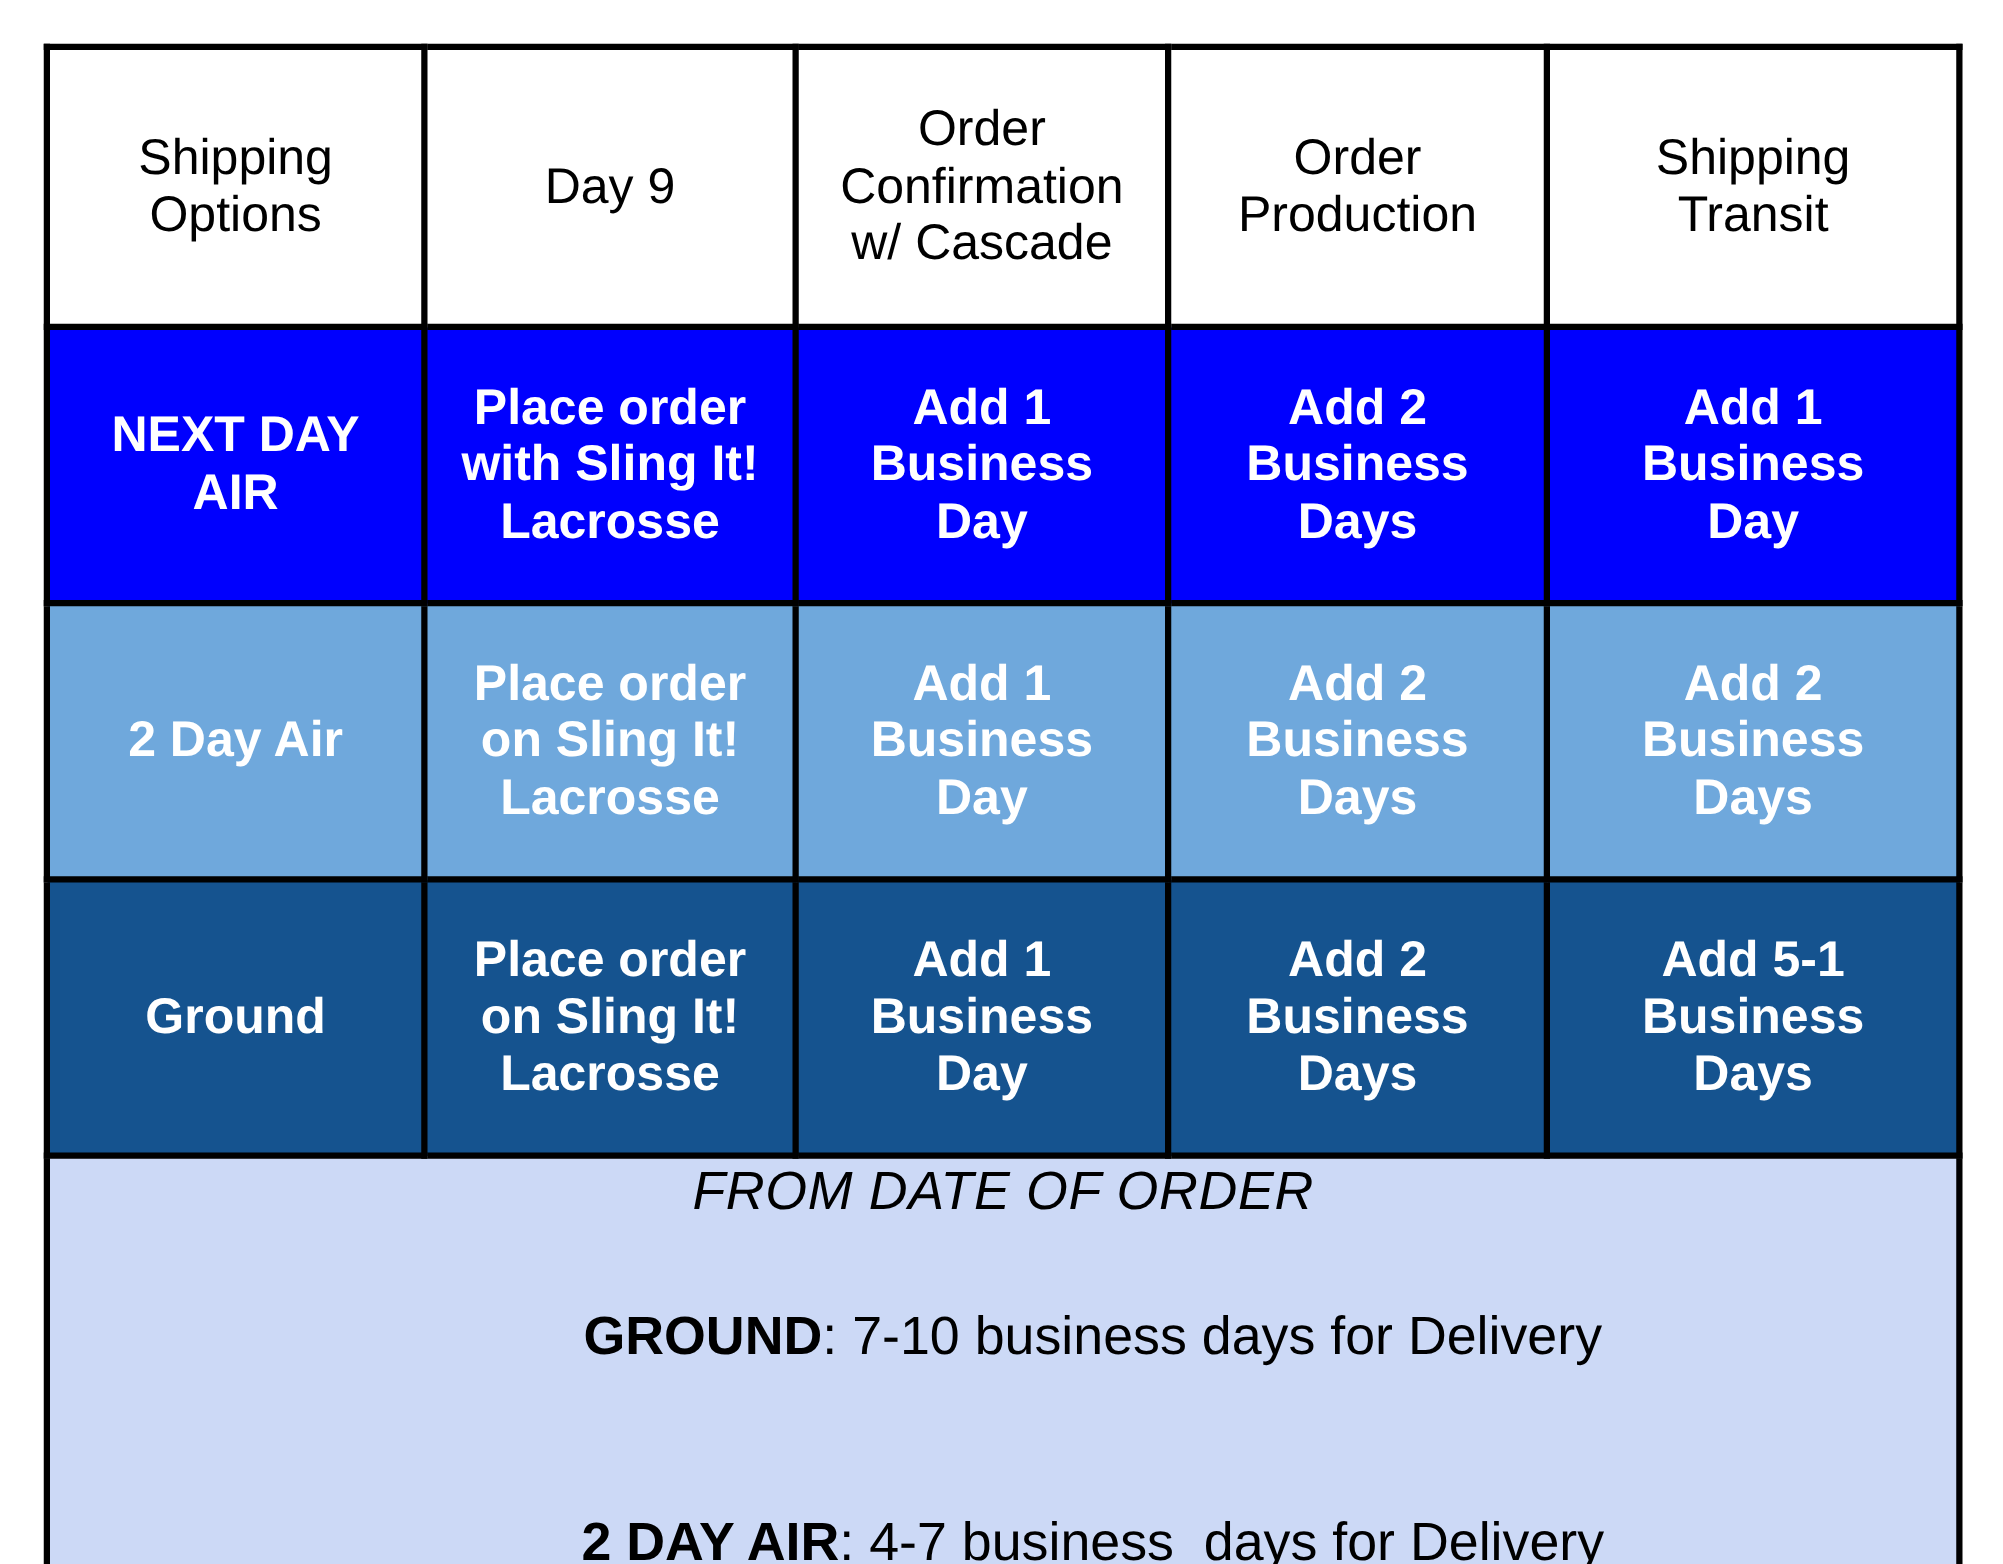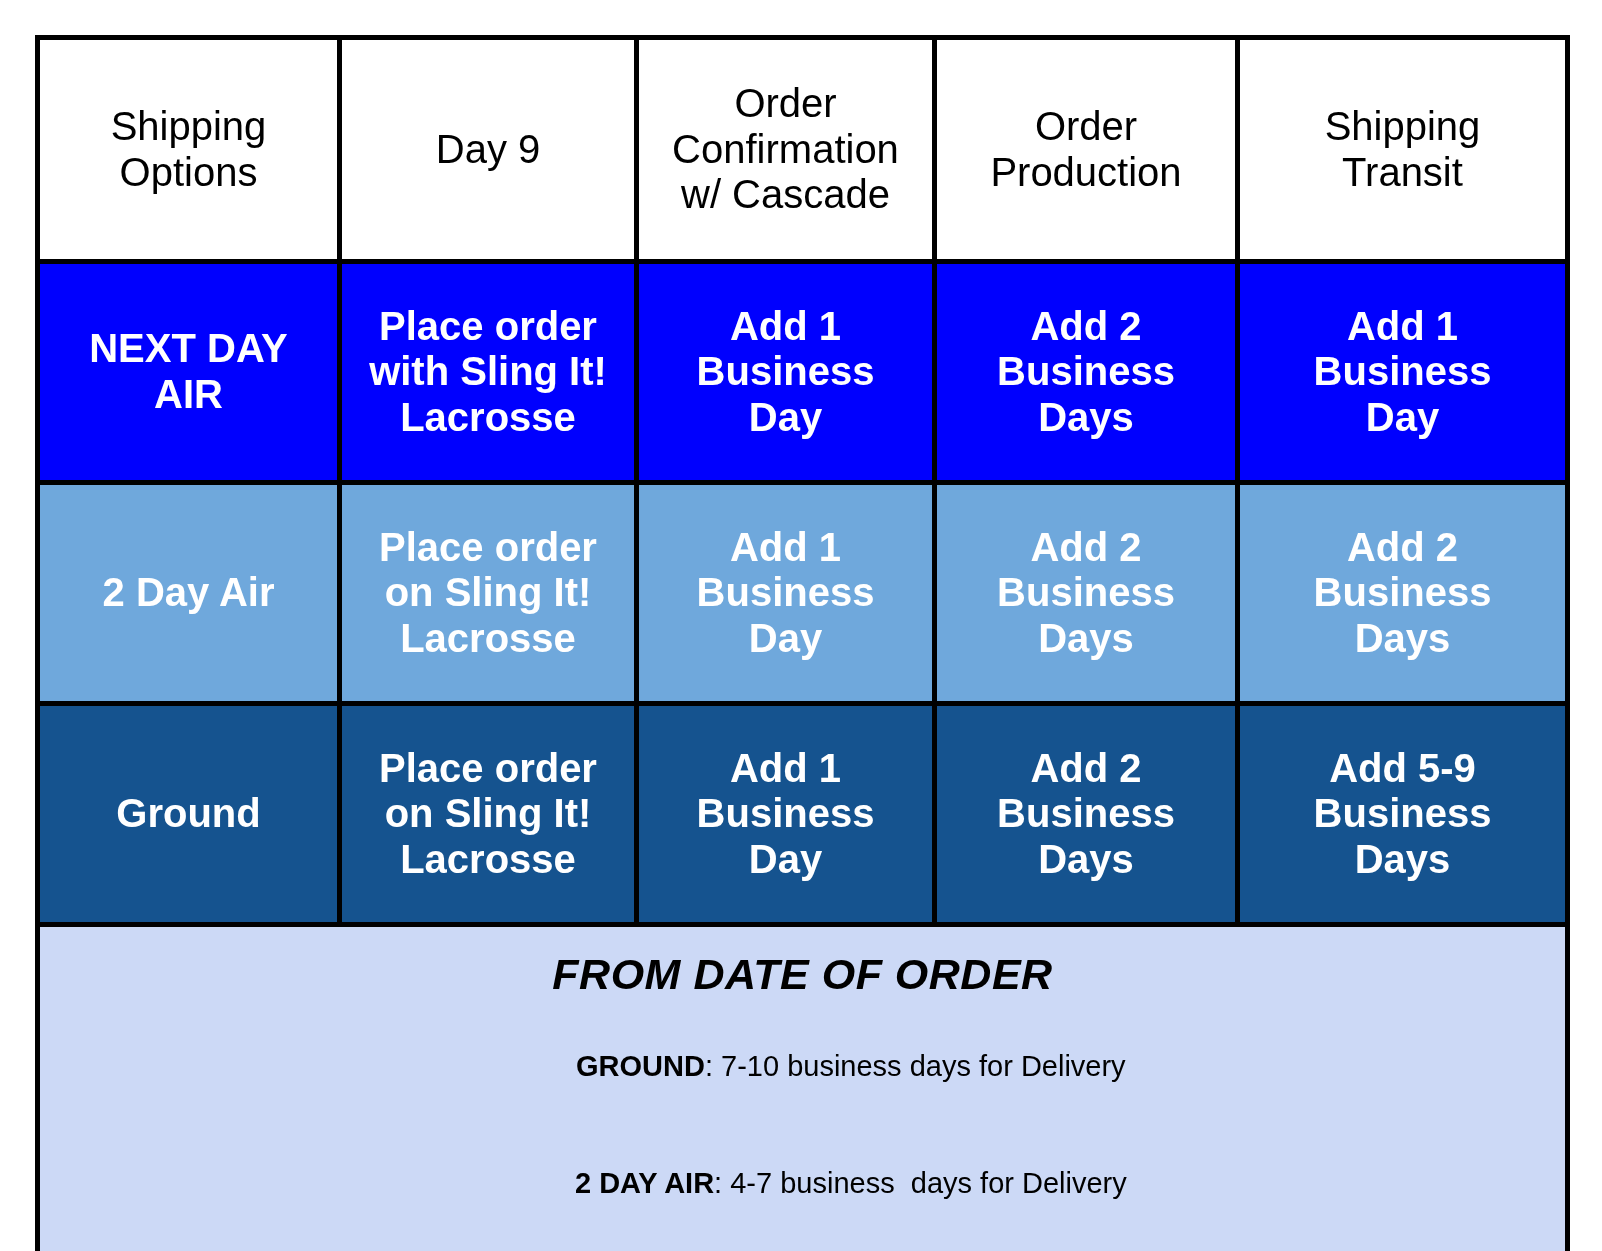--- a/index.html
+++ b/index.html
@@ -74,26 +74,26 @@
   .footer-inner {
     display: flex;
     flex-direction: column;
     justify-content: center;
     align-items: center;
     gap: 18px;
     height: 100%;
   }
   .footer-title {
     font-size: 43px;
-    font-weight: bold;
+    font-weight: normal;
     font-style: italic;
     letter-spacing: 0.5px;
   }
   .footer-line {
-    font-size: 29px;
+    font-size: 43px;
     font-weight: normal;
     white-space: pre;
   }
   .footer-line .lead {
     font-weight: bold;
   }
 </style>
 </head>
 <body>
 
@@ -156,21 +156,21 @@
       <td class="row-label" style="white-space: pre-line;">Ground</td>
       <td style="white-space: pre-line;">Place order
 on Sling It!
 Lacrosse</td>
       <td style="white-space: pre-line;">Add 1
 Business
 Day</td>
       <td style="white-space: pre-line;">Add 2
 Business
 Days</td>
-      <td style="white-space: pre-line;">Add 5-9
+      <td style="white-space: pre-line;">Add 5-1
 Business
 Days</td>
     </tr>
 
     <tr class="footer-row">
       <td colspan="5">
         <div class="footer-inner">
           <div class="footer-title">FROM DATE OF ORDER</div>
           <div class="footer-line">
             <span class="lead">GROUND</span><span>: 7-10 business days for Delivery</span>

